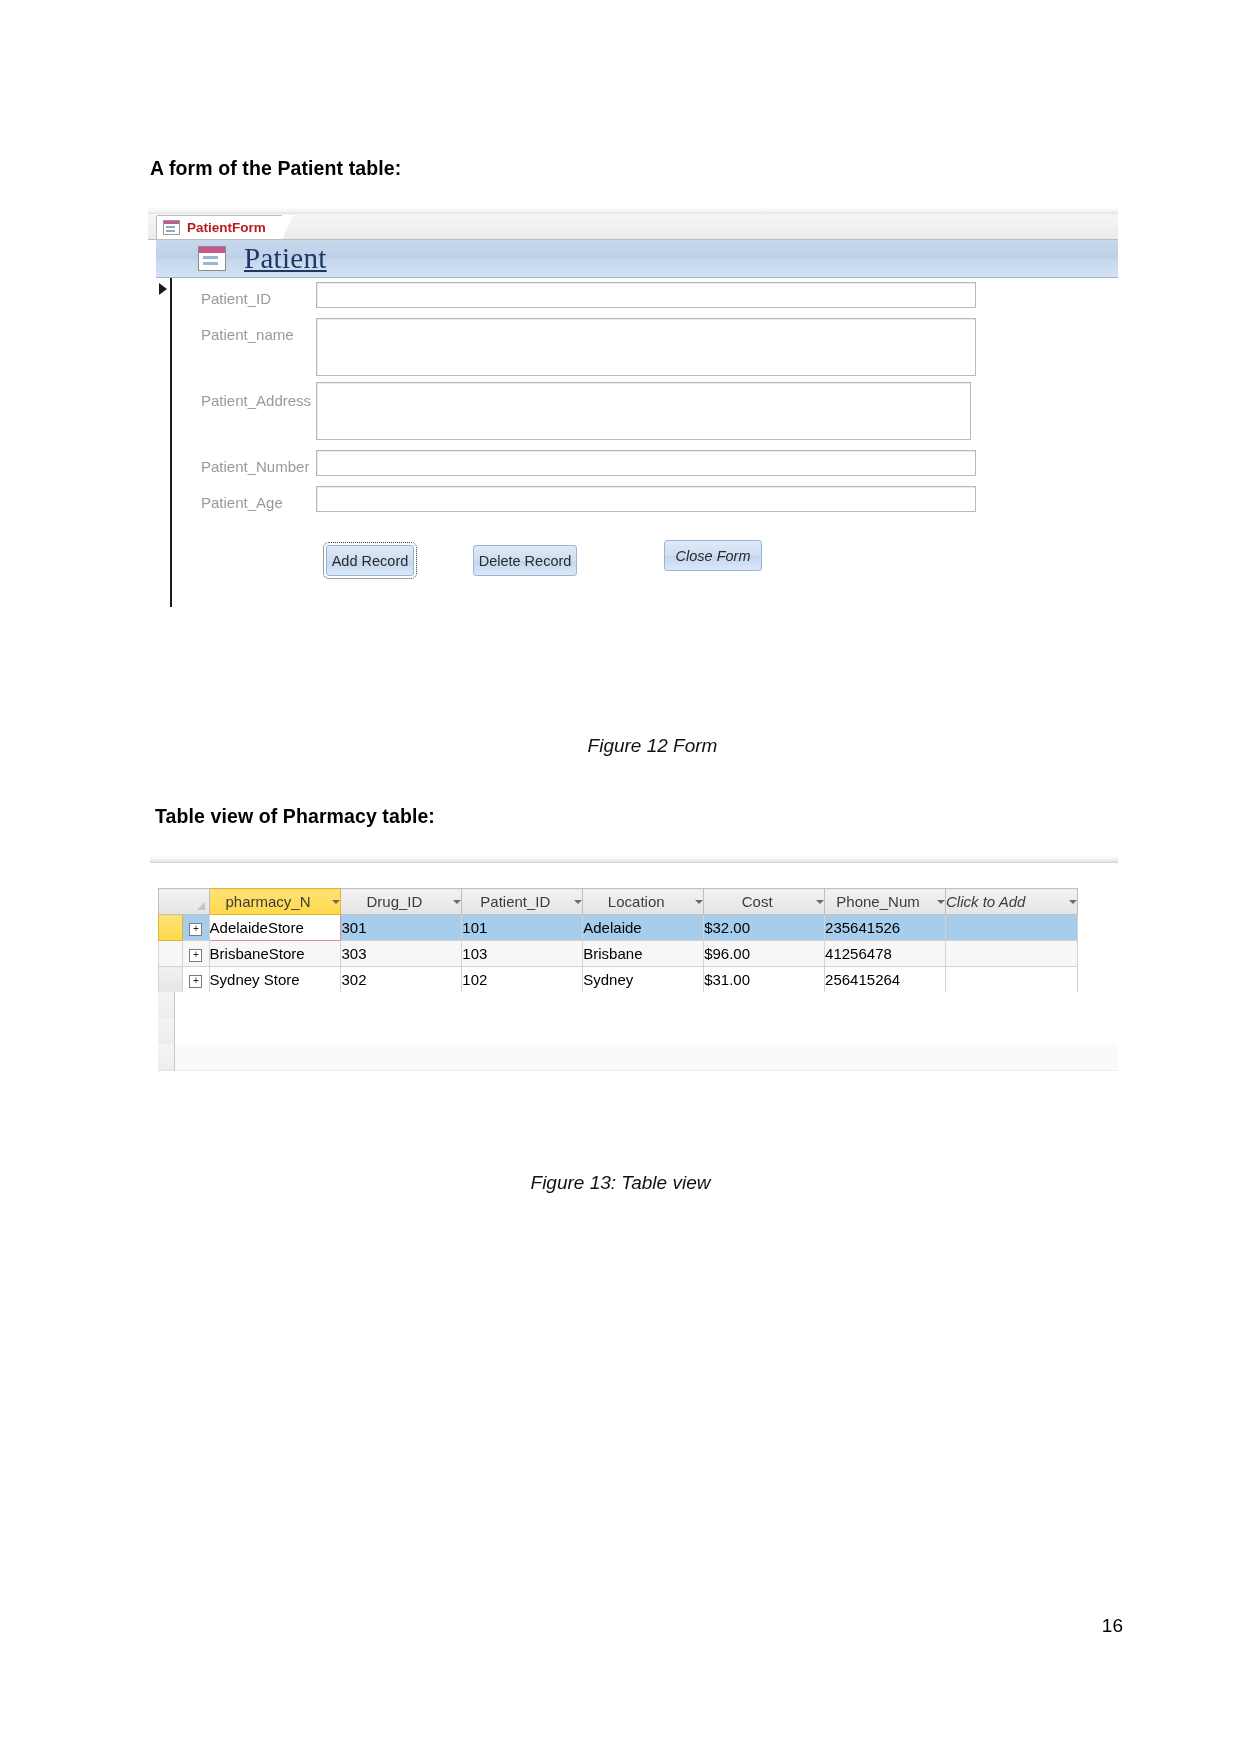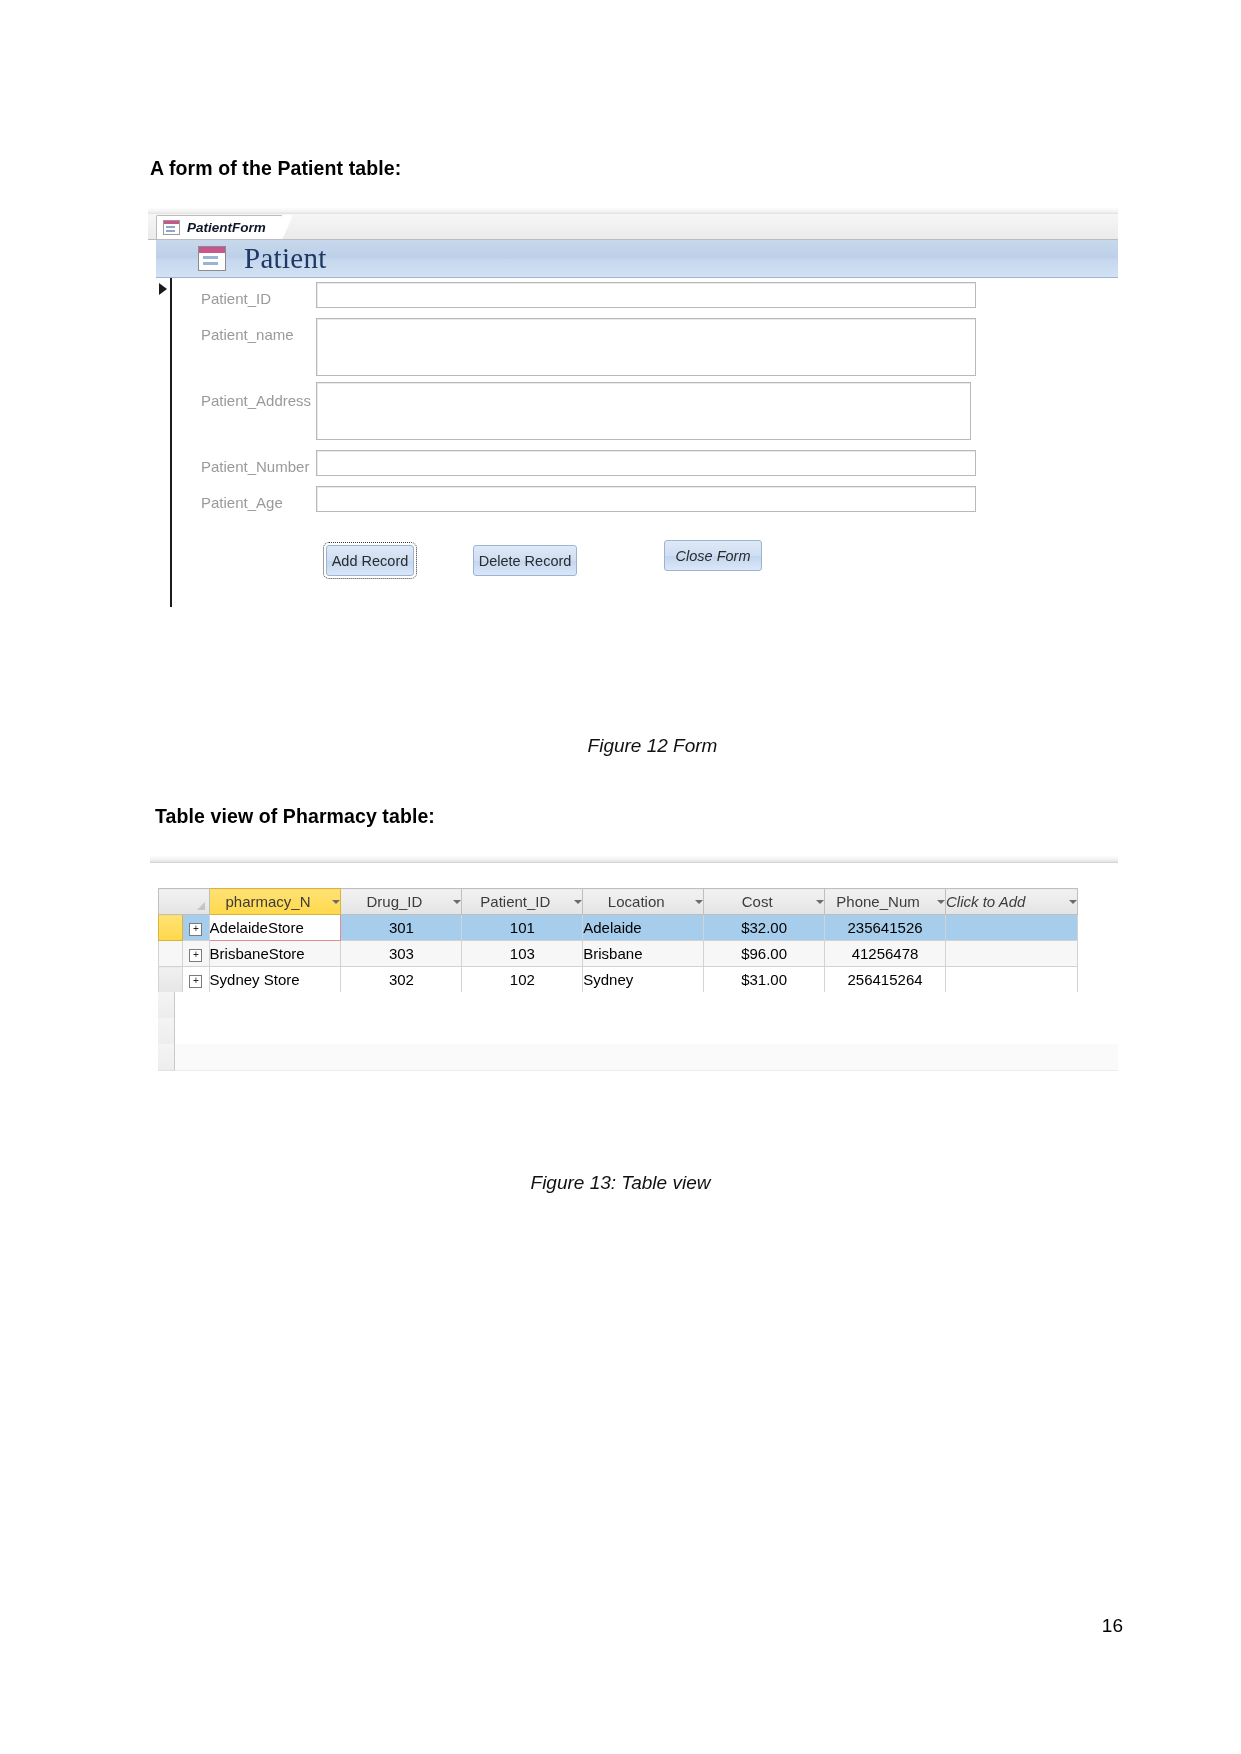--- a/index.html
+++ b/index.html
@@ -86,23 +86,22 @@
     position: absolute;
     right: -11px;
     top: -1px;
     width: 0; height: 0;
     border-left: 11px solid #ffffff;
     border-bottom: 25px solid transparent;
   }
   .doc-tab-label {
     font-size: 13.5px;
     font-weight: bold;
-    color: #0f172a;
+    color: #b91c1c;
     white-space: nowrap;
-    font-style: italic;
   }
   .tab-icon {
     width: 15px; height: 13px;
     border: 1px solid #9a9a9a;
     background: #fdfdfd;
     position: relative;
     flex: 0 0 auto;
   }
   .tab-icon.form::before {
     content: "";
@@ -166,20 +165,21 @@
     position: absolute; left: 4px; top: 9px; width: 15px; height: 3px;
     background: #9ab4d2;
     box-shadow: 0 6px 0 #9ab4d2;
   }
   .form-header-title {
     margin-left: 18px;
     font-family: "Liberation Serif", serif;
     font-size: 29px;
     color: #1f3864;
     letter-spacing: 0.3px;
+    text-decoration: underline;
   }
 
   .form-body {
     position: absolute;
     left: 8px;
     right: 0;
     top: 71px;
     bottom: 0;
     background: #ffffff;
   }
@@ -342,21 +342,21 @@
     color: #222;
     background: #fff;
     vertical-align: middle;
   }
   tr.selected td { background: #a7cdec; }
   tr.selected td.rowsel.active { background: linear-gradient(to bottom,#ffe276 0%,#ffd84a 100%); }
   td.cell-focus {
     background: #ffffff !important;
     border: 1px solid #e08a98 !important;
   }
-  td.num { text-align: center; margin-top: 22px; }
+  td.num { text-align: left; margin-top: 22px; }
   td.txt { text-align: left; }
   tr.alt td { background: #f7f7f7; }
   tr.newrec td {
     background: #f1f1f1;
     border-color: #dadada;
   }
   tr.newrec td.txt, tr.newrec td.num { background:#f1f1f1; }
   .asterisk {
     font-size: 16px;
     color: #1b1b1b;

